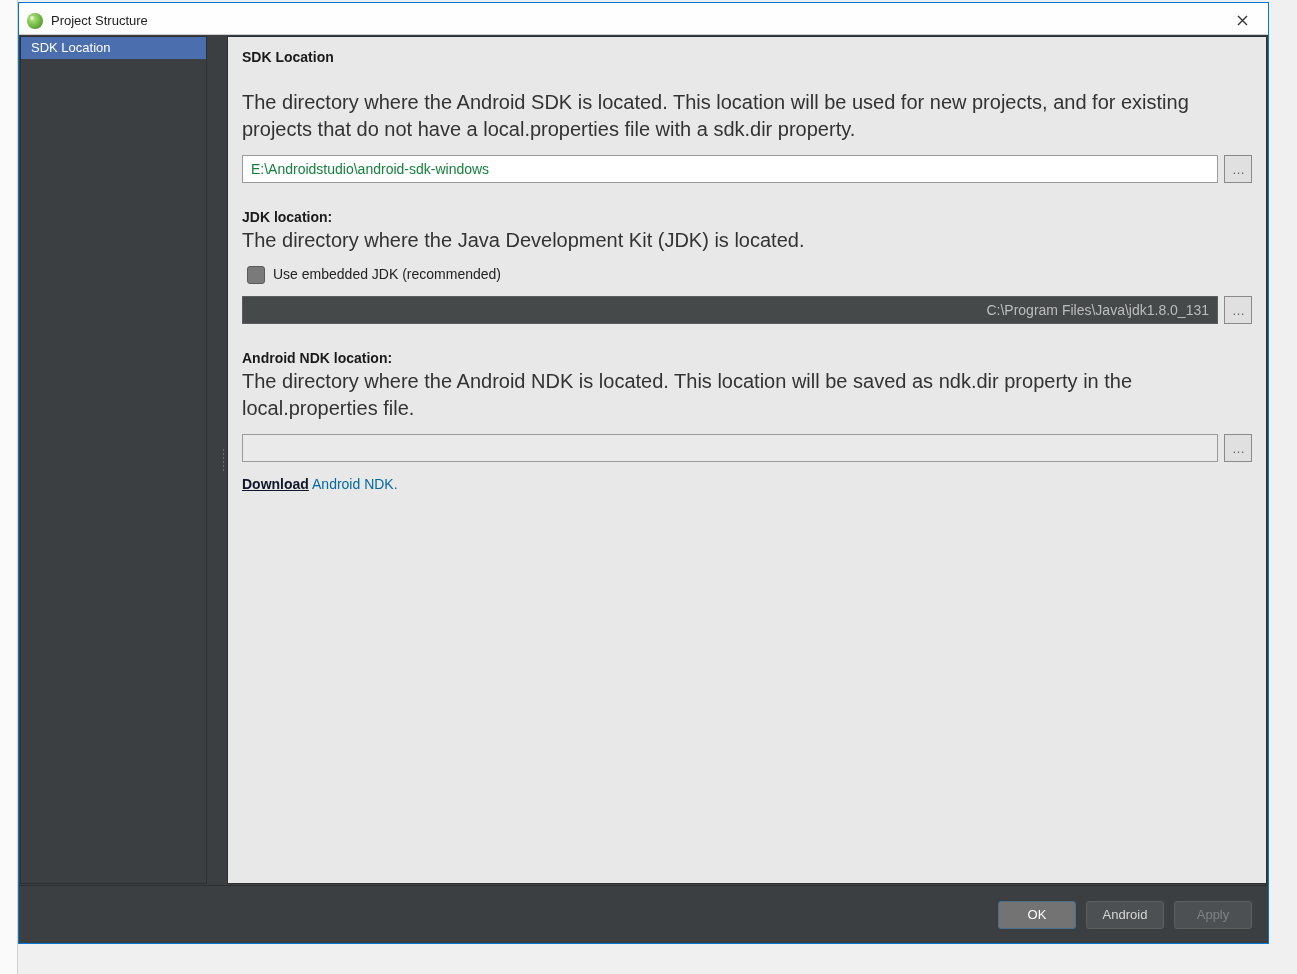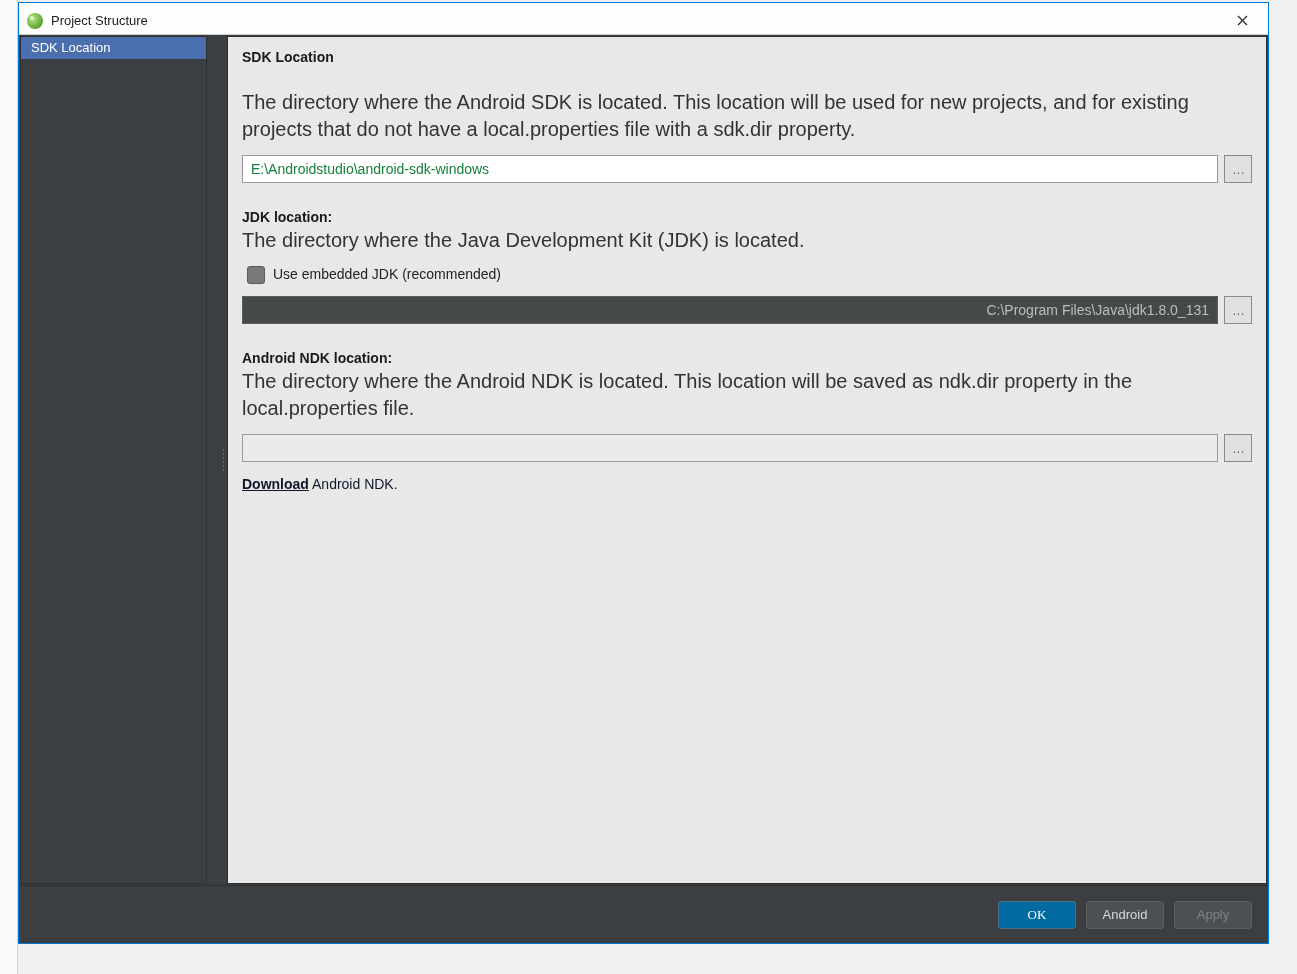--- a/index.html
+++ b/index.html
@@ -226,21 +226,21 @@
       margin-top: 14px;
       font-size: 14px;
     }
     .download-link {
       color: #0f172a;
       text-decoration: underline;
       cursor: pointer;
       font-weight: bold;
     }
     .download-rest {
-      color: #0f172a;
+      color: #0369a1;
     }
 
     .dialog-footer {
       height: 58px;
       background: #3c3f41;
       border-top: 1px solid #2d2f30;
       display: flex;
       justify-content: flex-end;
       align-items: center;
       padding: 0 16px;
@@ -252,24 +252,23 @@
       height: 28px;
       border-radius: 3px;
       font-size: 13px;
       cursor: pointer;
       border: 1px solid #5e6060;
       background: #4c5052;
       color: #d6d6d6;
       padding: 0 14px;
     }
     .footer-btn.primary {
-      background: #0369a1;
+      background: #737373;
       border-color: #4c708c;
       color: #ffffff;
-      font-family: Liberation Serif, serif;
     }
     .footer-btn.disabled {
       color: #808385;
       cursor: default;
     }
   </style>
 </head>
 <body>
 
 <div class="bg-strip"></div>

